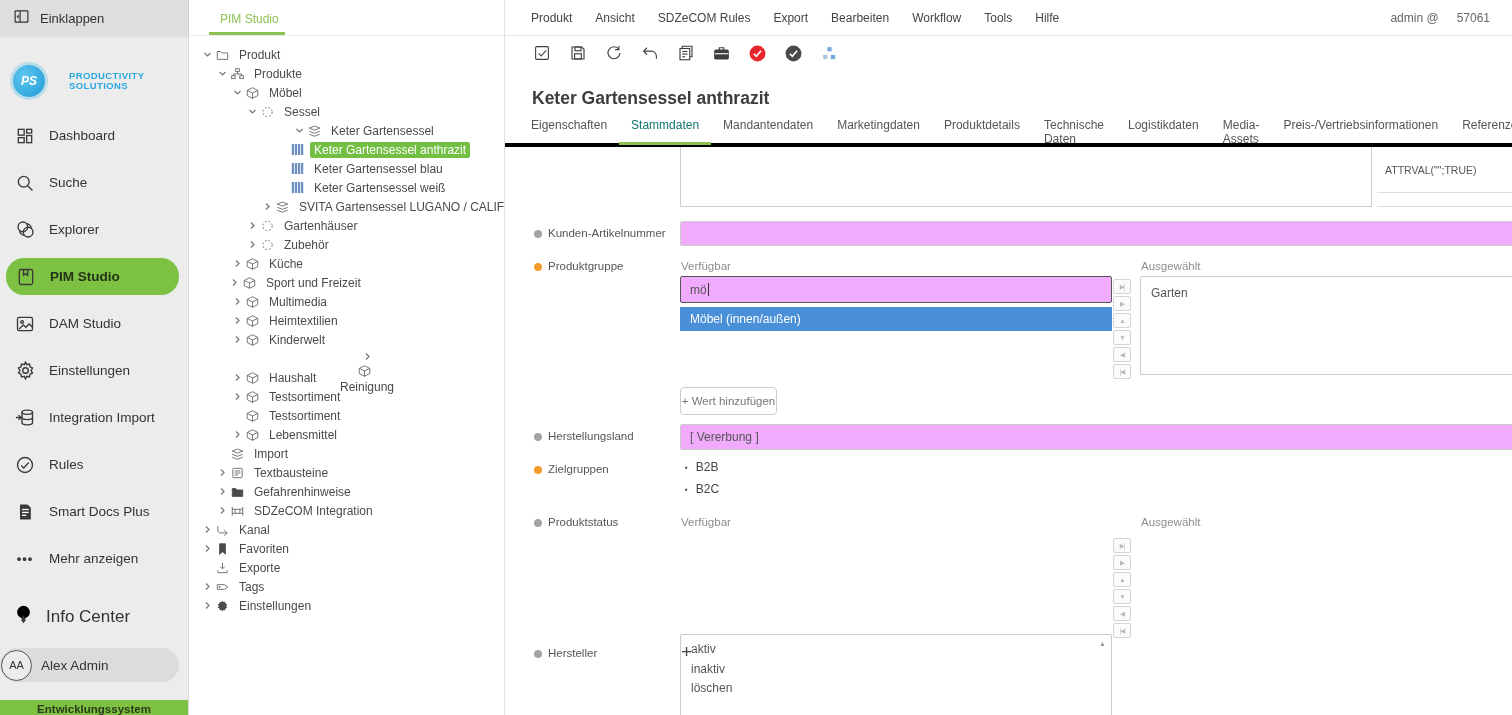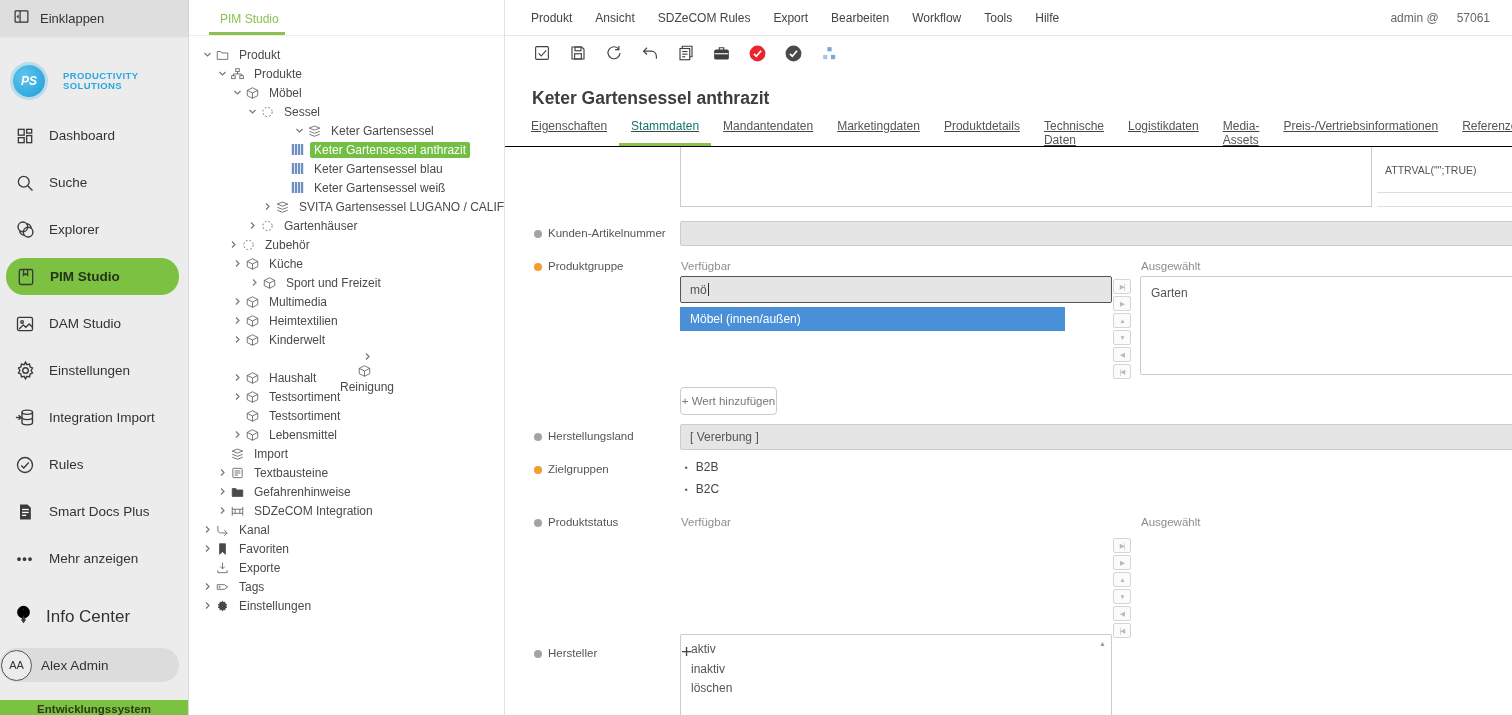--- a/index.html
+++ b/index.html
@@ -3,21 +3,21 @@
 <meta charset="utf-8">
 <style>
   * { margin:0; padding:0; box-sizing:border-box; }
   html,body { width:1512px; height:715px; overflow:hidden; }
   body { font-family:"Liberation Sans", sans-serif; background:#fff; color:#444; }
   .app { position:relative; width:1512px; height:715px; overflow:hidden; }
 
   
   .sidebar { position:absolute; left:0; top:0; width:189px; height:715px; background:#ececec; border-right:1px solid #d8d8d8; }
   .collapse-bar { height:36px; background:#dedede; display:flex; align-items:center; padding-left:13px; gap:10px; font-size:13px; color:#333; box-shadow:0 1px 2px rgba(0,0,0,.08); cursor:pointer; }
-  .logo-row { display:flex; align-items:center; gap:18px; padding:22px 0 0 13px; height:68px; }
+  .logo-row { display:flex; align-items:center; gap:24px; padding:22px 0 0 13px; height:68px; }
   .logo-circle { width:32px; height:32px; border-radius:50%; background:radial-gradient(circle at 35% 35%, #5ec5ef, #1e9cd7); color:#fff; font-weight:bold; font-style:italic; font-size:12px; display:flex; align-items:center; justify-content:center; box-shadow:0 0 0 3px rgba(41,171,226,.25); }
   .logo-text { color:#29a8e0; font-weight:bold; font-size:9.5px; letter-spacing:.4px; line-height:10.5px; }
   .nav { margin-top:8px; }
   .nav-item { height:47px; display:flex; align-items:center; gap:13px; padding-left:14px; font-size:13.5px; color:#333; cursor:pointer; position:relative; }
   .nav-item .nicon { width:22px; height:22px; display:flex; align-items:center; justify-content:center; color:#3a3a3a; }
   .nav-item.active { background:#7cc142; border-radius:18px; margin:5px 9px 5px 6px; height:37px; padding-left:9px; font-weight:bold; color:#253317; }
   .nav svg { stroke:#3a3a3a; fill:none; stroke-width:1.6; }
   .dots-icon { font-size:13px; letter-spacing:1px; font-weight:bold; color:#3a3a3a; }
   .info-item { position:absolute; left:0; bottom:78px; width:100%; height:40px; display:flex; align-items:center; gap:13px; padding-left:14px; font-size:17px; color:#333; cursor:pointer; }
   .user-pill { position:absolute; left:0; right:9px; bottom:33px; height:34px; background:#dcdcdc; border-radius:18px; display:flex; align-items:center; gap:9px; cursor:pointer; }
@@ -43,33 +43,33 @@
   
   .main { position:absolute; left:505px; top:0; width:1007px; height:715px; background:#fff; }
   .menubar { height:36px; border-bottom:1px solid #e8e8e8; display:flex; align-items:center; padding-left:26px; gap:23px; font-size:12px; color:#444; }
   .menubar .spacer { flex:1; }
   .menubar .mb-right { display:flex; gap:18px; padding-right:22px; font-size:12px; color:#666; }
   .menu-item { cursor:pointer; }
   .toolbar { height:34px; display:flex; align-items:center; padding-left:27px; gap:17px; }
   .tool-btn { width:19px; height:19px; display:flex; align-items:center; justify-content:center; cursor:pointer; }
   .toolbar svg { stroke:#3f3f3f; fill:none; stroke-width:1.5; }
   .page-title { padding:18px 0 0 27px; font-size:17.5px; font-weight:bold; color:#3d3d3d; height:46px; }
-  .tabbar { height:31px; border-bottom:1px solid #000000; display:flex; align-items:flex-end; padding-left:14px;text-decoration:underline; }
+  .tabbar { height:31px; border-bottom:4px solid #000000; display:flex; align-items:center; padding-left:14px; }
   .tab { padding:4px 12px; font-size:12px; color:#555; cursor:pointer; position:relative; height:31px; }
   .tab.active { color:#0f766e; }
   .tab.active::after { content:""; position:absolute; left:0; right:0; bottom:0; height:3px; background:#8cc152; }
 
   .content { position:absolute; left:0; top:149px; width:1007px; height:566px; background:#fff; }
   .abs { position:absolute; }
   .dot { width:8px; height:8px; border-radius:50%; }
   .dot.gray { background:#a3a3a3; }
   .dot.orange { background:#f49c2d; }
   .field-label { font-size:11.5px; color:#555; }
   .col-label { font-size:11.5px; color:#8d8d8d; }
-  .txt-input { border:1px solid #ccc; border-radius:2px; background:#e5e5e5; font-size:12px; color:#555; padding:0 9px; display:flex; align-items:center; }
+  .txt-input { border:1px solid #ccc; border-radius:2px; background:#f0abfc; font-size:12px; color:#555; padding:0 9px; display:flex; align-items:center; }
   .txt-input.focused { border:1.5px solid #555; }
   .caret { display:inline-block; width:1px; height:13px; background:#333; margin-left:1px; }
   .suggestion { background:#4a90d9; color:#fff; font-size:12px; display:flex; align-items:center; padding:0 10px; }
   .list-box { border:1px solid #ccc; border-radius:2px; background:#fff; font-size:12px; color:#555; position:relative; }
   .list-box .opt { padding:0 10px; line-height:19.5px; }
   .scroll-arrow { position:absolute; right:5px; font-size:7px; color:#9a9a9a; }
   .xfer-col { display:flex; flex-direction:column; gap:2px; }
   .xfer-btn { width:18px; height:15px; border:1px solid #d5d5d5; border-radius:2px; background:#fbfbfb; color:#b9b9b9; font-size:6.5px; display:flex; align-items:center; justify-content:center; letter-spacing:-1px; cursor:pointer; }
   .add-btn { border:1px solid #ccc; border-radius:4px; background:#fff; color:#777; font-size:11.5px; display:flex; align-items:center; justify-content:center; cursor:pointer; }
   .plus-btn { font-size:19px; color:#444; font-weight:normal; cursor:pointer; line-height:16px; }
@@ -344,21 +344,21 @@
               <path d="M4 2 L8 6 L4 10" fill="none" stroke="#777" stroke-width="1.6"></path>
             </svg>
           </span>
           <span class="ticon">
             <svg width="15" height="14" viewBox="0 0 24 24">
               <circle cx="12" cy="12" r="8" stroke-dasharray="3 3.4"></circle>
             </svg>
           </span>
           <span class="tlabel">Gartenhäuser</span>
         </div>
-        <div class="tree-row" style="padding-left: 37px;">
+        <div class="tree-row" style="padding-left: 56px;">
           <span class="exp">
             <svg width="9" height="9" viewBox="0 0 12 12">
               <path d="M4 2 L8 6 L4 10" fill="none" stroke="#777" stroke-width="1.6"></path>
             </svg>
           </span>
           <span class="ticon">
             <svg width="15" height="14" viewBox="0 0 24 24">
               <circle cx="12" cy="12" r="8" stroke-dasharray="3 3.4"></circle>
             </svg>
           </span>
@@ -370,21 +370,21 @@
               <path d="M4 2 L8 6 L4 10" fill="none" stroke="#777" stroke-width="1.6"></path>
             </svg>
           </span>
           <span class="ticon">
             <svg width="15" height="14" viewBox="0 0 24 24">
               <path d="M12 3 L21 7.5 L21 16.5 L12 21 L3 16.5 L3 7.5 Z M3 7.5 L12 12 L21 7.5 M12 12 V21"></path>
             </svg>
           </span>
           <span class="tlabel">Küche</span>
         </div>
-        <div class="tree-row" style="padding-left: 58px; text-align: right;">
+        <div class="tree-row" style="padding-left: 38px; text-align: right;">
           <span class="exp">
             <svg width="9" height="9" viewBox="0 0 12 12">
               <path d="M4 2 L8 6 L4 10" fill="none" stroke="#777" stroke-width="1.6"></path>
             </svg>
           </span>
           <span class="ticon">
             <svg width="15" height="14" viewBox="0 0 24 24">
               <path d="M12 3 L21 7.5 L21 16.5 L12 21 L3 16.5 L3 7.5 Z M3 7.5 L12 12 L21 7.5 M12 12 V21"></path>
             </svg>
           </span>
@@ -718,21 +718,21 @@
         </div>
 
       <div class="abs dot orange" style="left:29px; top:114px;"></div>
       <div class="abs field-label" style="left:43px; top:111px;">Produktgruppe</div>
       <div class="abs col-label" style="left:176px; top:111px;">Verfügbar</div>
       <div class="abs col-label" style="left:636px; top:111px;">Ausgewählt</div>
       <div class="abs txt-input focused" style="left:175px; top:127px; width:432px; height:27px;">
         <span>mö</span>
           <span class="caret"></span>
       </div>
-      <div class="abs suggestion" style="left:175px; top:158px; width:385px; height:24px;">
+      <div class="abs suggestion" style="left:175px; top:158px; width:432px; height:24px;">
         <span>Möbel (innen/außen)</span>
       </div>
       <div class="abs xfer-col" id="xfer-1" style="left:608px; top:130px;">
           <div class="xfer-btn">▶|</div>
           <div class="xfer-btn">▶</div>
           <div class="xfer-btn">▲</div>
           <div class="xfer-btn">▼</div>
           <div class="xfer-btn">◀</div>
           <div class="xfer-btn">|◀</div>
         </div>

